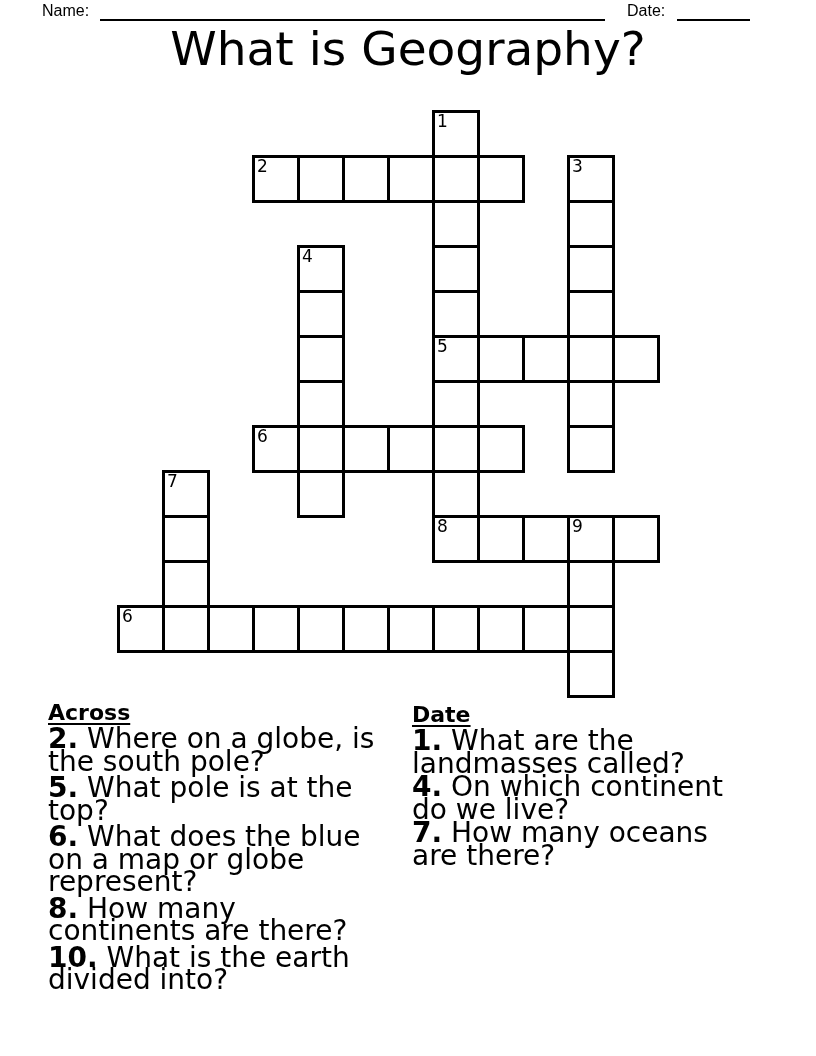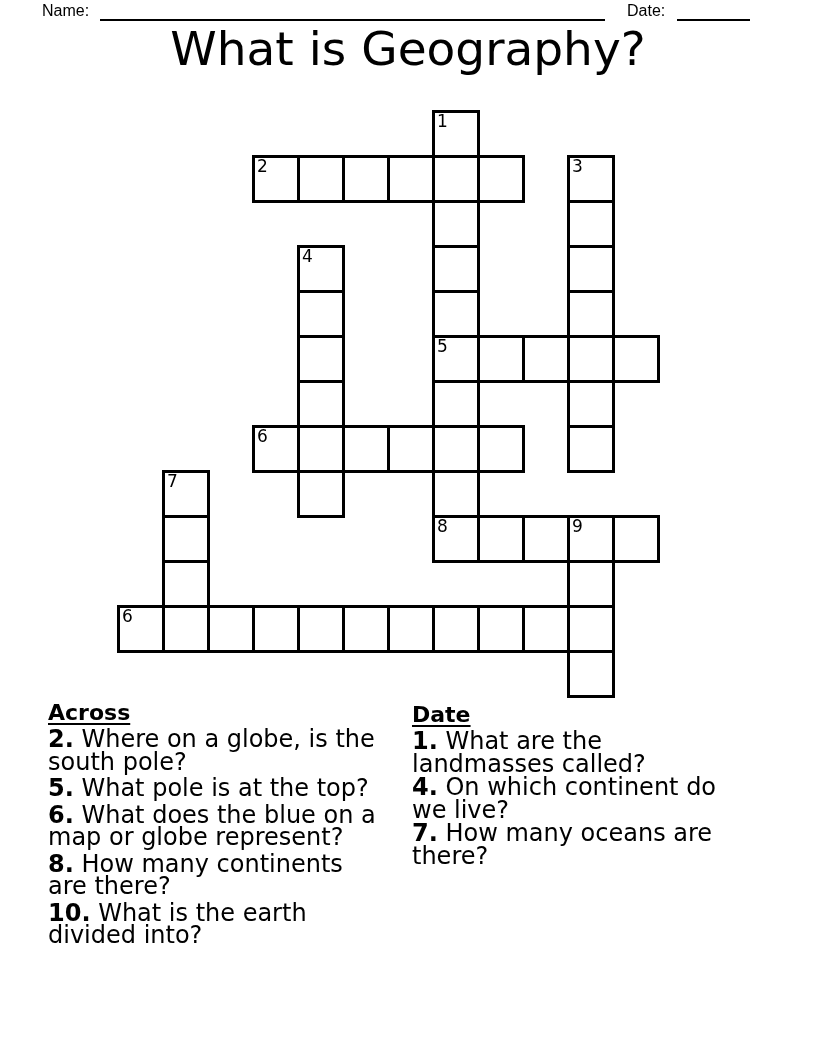--- a/index.html
+++ b/index.html
@@ -51,21 +51,21 @@
   
   .clue-col{position:absolute;}
   .clue-col h2{
     margin:0 0 3px 0;
     font-size:22px;line-height:24px;font-weight:bold;
     text-decoration:underline;
     text-decoration-thickness:2px;
     text-underline-offset:3px;
     color:#000;
   }
-  .clue{margin:0;font-size:24px;line-height:22.5px;color:#000;}
+  .clue{margin:0;font-size:28px;line-height:22.5px;color:#000;}
   .clue b{font-weight:bold;}
   .across-col{left:48px;top:701px;width:332px;}
   .down-col{left:412px;top:703px;width:322px;}
   .across-col .clue{margin-bottom:4px;}
   .down-col .clue{margin-bottom:1px;}
 </style>
 </head>
 <body>
 
 <div class="page">

